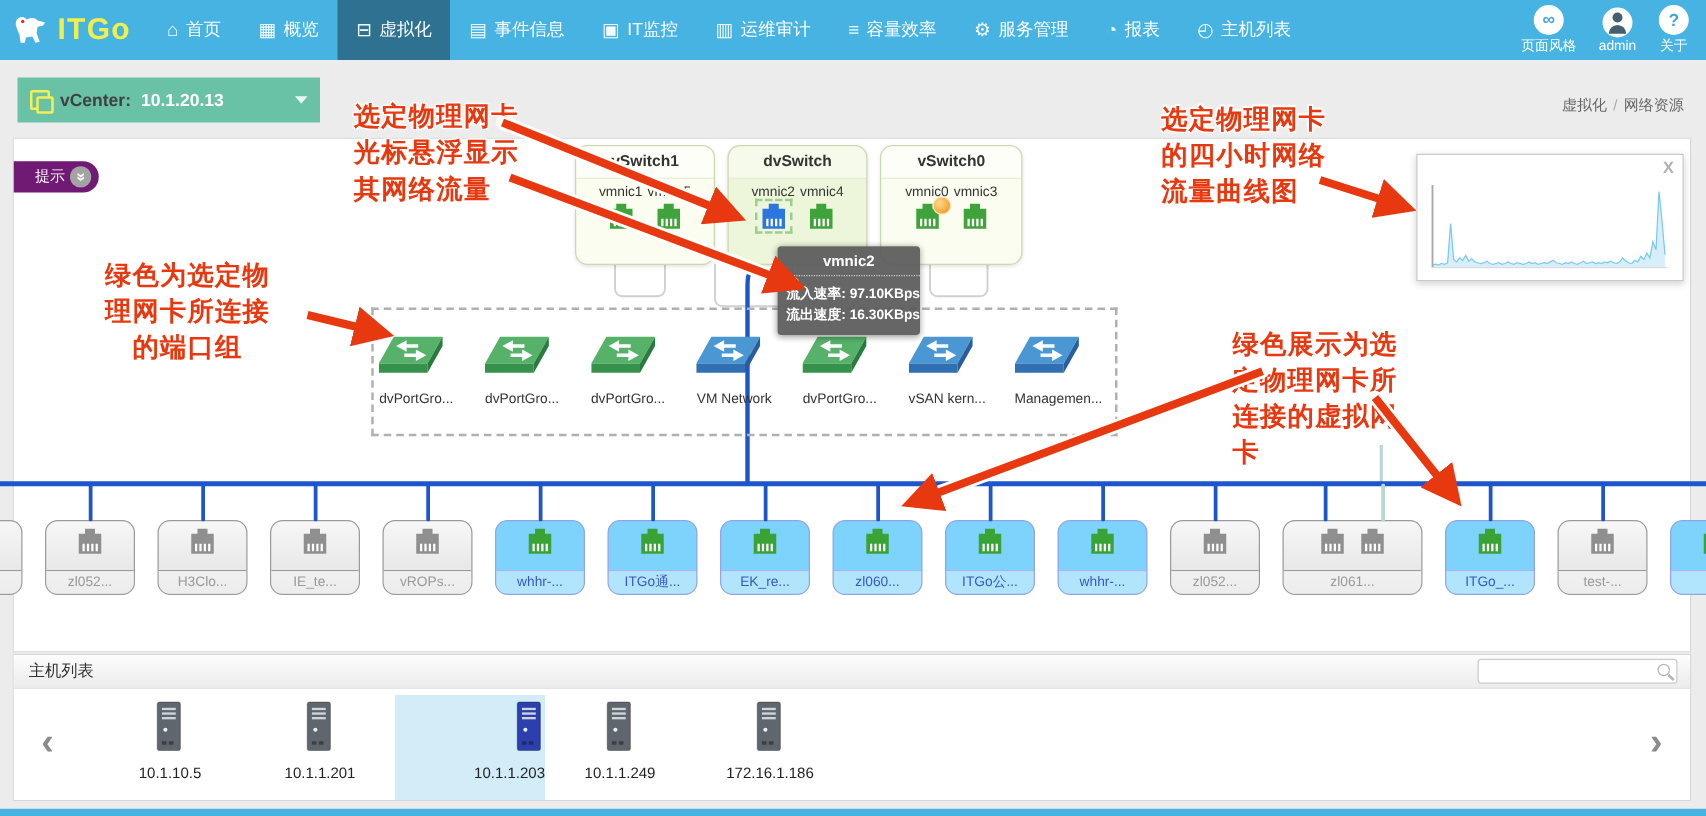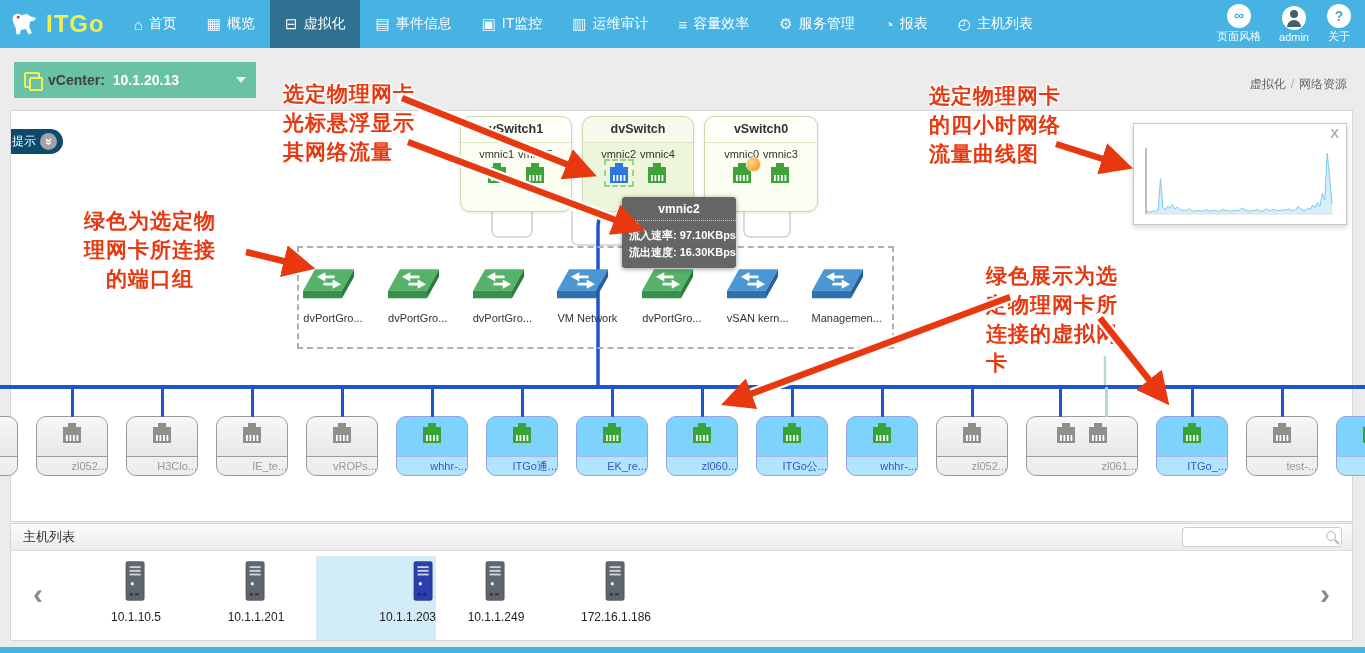--- a/index.html
+++ b/index.html
@@ -29,22 +29,22 @@
   .vc-ico{position:relative;width:12px;height:12px;border:2px solid #f4ef53;border-radius:2px;flex:none;}
   .vc-ico::after{content:"";position:absolute;left:3px;top:3px;width:10px;height:10px;border:2px solid #f4ef53;border-radius:2px;background:#69c2a5;}
   .vc-lbl{color:#404040;font-size:14px;font-weight:bold;}
   .vc-val{color:#fff;font-size:14px;font-weight:bold;}
   .vc-caret{margin-left:auto;width:0;height:0;border-left:5px solid transparent;border-right:5px solid transparent;border-top:6px solid #eaf7f1;}
   .crumbs{position:absolute;right:18px;top:76px;font-size:12px;color:#666;z-index:20;}
   .crumb-sep{color:#aaa;margin:0 5px;}
 
   
   .panel{position:absolute;left:10px;top:110px;width:1343px;height:412px;background:#fff;border:1px solid #d7d7d7;box-sizing:border-box;z-index:1;}
-  .hinttag{position:absolute;left:11px;top:129px;background:#0c4a6e;color:#fff;font-size:12px;border-radius:0 14px 14px 0;
-           padding:4px 6px 4px 1px;display:flex;align-items:center;gap:4px;z-index:30;cursor:pointer;}
+  .hinttag{position:absolute;left:11px;top:129px;background:#701a75;color:#fff;font-size:12px;border-radius:0 14px 14px 0;
+           padding:4px 6px 4px 17px;display:flex;align-items:center;gap:4px;z-index:30;cursor:pointer;}
   .hint-circ{width:17px;height:17px;border-radius:50%;background:#a3a3a3;color:#fff;display:inline-block;text-align:center;
              line-height:15px;font-size:13px;transform:rotate(-90deg);font-weight:bold;}
 
   
   .sw{position:absolute;top:116px;width:110px;height:94px;border:1px solid #ccd8ae;border-radius:10px;background:#fbfdf0;
       box-shadow:0 1px 3px rgba(0,0,0,.1);z-index:8;}
   .sw.greener{background:#edf6da;}
   .sw-ttl{height:25px;line-height:25px;text-align:center;font-size:12.5px;font-weight:bold;color:#333;
           border-bottom:1px solid #dde6c4;border-radius:10px 10px 0 0;background:rgba(255,255,255,.45);}
   .nics{display:flex;justify-content:center;gap:4px;padding-top:5px;}
@@ -83,21 +83,21 @@
   .vcard.partial-left{margin-left:-54px;}
   .vcard.wide{width:112px;}
   .vcard .cable{position:absolute;top:-30px;left:50%;margin-left:-1.5px;width:3px;height:30px;background:#1d55cc;border-radius:1px;}
   .vcard .cable2{display:none;background:#b7d8d2;}
   .vcard.dual .cable{left:30%;}
   .vcard.dual .cable2{display:block;left:72%;}
   .vcard .icos{display:flex;justify-content:center;gap:8px;padding-top:5px;}
   .vcard .ico{display:inline-block;width:24px;height:22px;color:#8f8f8f;}
   .vcard .ico2{display:none;}
   .vcard.dual .ico2{display:inline-block;}
-  .vcard .lbl{position:absolute;left:0;right:0;bottom:0;height:18px;line-height:18px;text-align:right;font-size:11px;color:#999;
+  .vcard .lbl{position:absolute;left:0;right:0;bottom:0;height:18px;line-height:18px;text-align:center;font-size:11px;color:#999;
               border-top:1px solid #9a9a9a;border-radius:0 0 9px 9px;background:rgba(255,255,255,.4);}
   .vcard.hl{background:#7dd3fc;border-color:#93a3e5;}
   .vcard.hl .ico{color:#3aa336;}
   .vcard.hl .lbl{border-color:#a9b5ea;color:#3a57c4;}
 
   
   .chartpanel{position:absolute;left:1133px;top:123px;width:212px;height:100px;background:#fff;border:1px solid #c9c9c9;
               box-shadow:0 2px 6px rgba(0,0,0,.18);z-index:22;}
   .chart-close{position:absolute;right:7px;top:2px;color:#b0b0b0;font-size:13px;font-weight:bold;cursor:pointer;}
   .chartpanel svg{position:absolute;left:10px;top:22px;}

